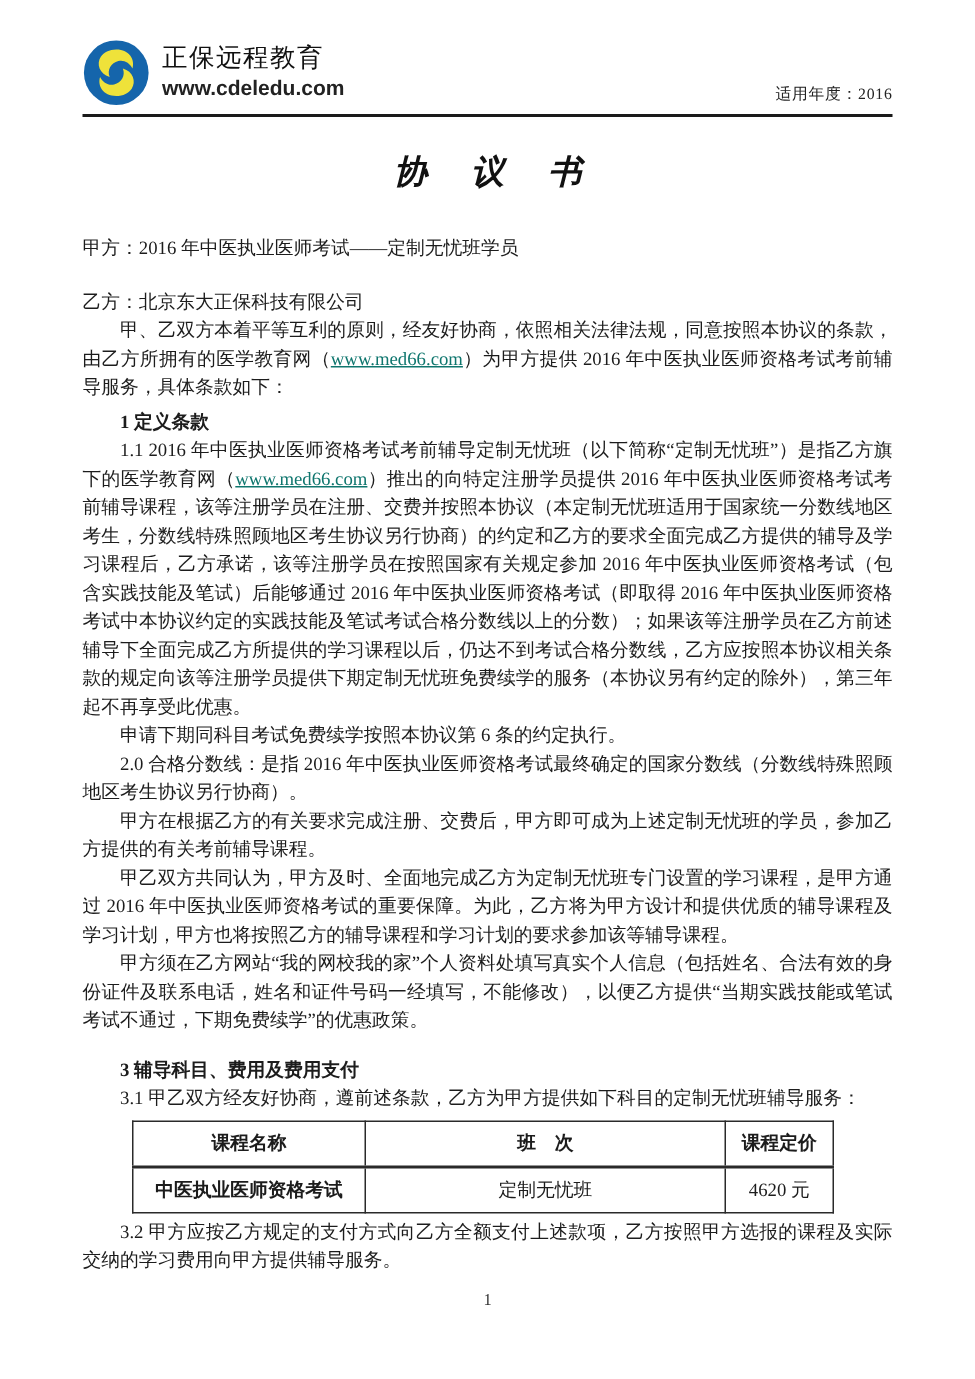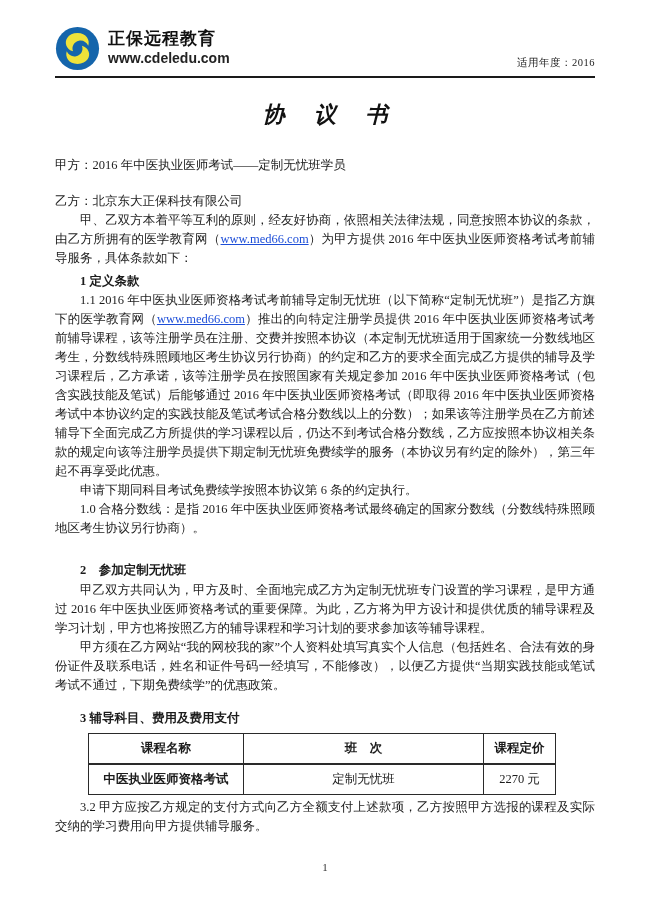--- a/index.html
+++ b/index.html
@@ -14,40 +14,40 @@
     padding:26px 55px 0 55px;box-sizing:border-box;
   }
   
   .header{
     display:flex;justify-content:space-between;align-items:flex-end;
     border-bottom:2px solid #1a1a1a;padding-bottom:5px;
   }
   .brand{display:flex;align-items:center;gap:8px;}
   .brand .logo{width:45px;height:45px;flex:0 0 auto;}
   .brand-text{display:flex;flex-direction:column;line-height:1.1;}
-  .brand-name{font-family:"Liberation Sans","DejaVu Sans",sans-serif;font-weight:bold;font-size:17px;color:#111;letter-spacing:1px;}
+  .brand-name{font-family:"Liberation Sans","DejaVu Sans",sans-serif;font-weight:normal;font-size:17px;color:#111;letter-spacing:1px;}
   .brand-url{font-family:"Liberation Sans","DejaVu Sans",sans-serif;font-weight:bold;font-size:14px;color:#222;margin-top:2px;}
   .year-badge{font-size:10.5px;color:#222;padding-bottom:1px;letter-spacing:0.5px;}
   
   .doc-title{
     margin-top:22px;text-align:center;font-size:22px;font-weight:bold;
     letter-spacing:12px;color:#111;text-indent:12px;font-style:italic;
   }
   
   .body-text{margin-top:26px;font-size:12.5px;line-height:19px;text-align:justify;}
   .party-line{margin-top:0;}
   .party-line + .party-line{margin-top:17px;}
   .party-label{font-weight:normal;}
   p.para{margin:0;text-indent:2em;}
   .intro{margin-top:15px;}
   .sec-heading{font-weight:bold;margin:0;text-indent:2em;}
   .sec1-heading{margin-top:4px;}
   .sec2-heading{margin-top:23px;margin-bottom:1px;}
   .sec3-heading{margin-top:14px;}
-  a.doc-link{color:#1d4ed8;text-decoration:underline;cursor:pointer;}
+  a.doc-link{color:#0f766e;text-decoration:underline;cursor:pointer;}
   
   table.course-table{
     border-collapse:collapse;margin:5px 0 3px 33px;
     font-size:12.5px;table-layout:fixed;
   }
   table.course-table th,table.course-table td{
     border:1.5px solid #2a2a2a;text-align:center;padding:0;height:29px;
     overflow:hidden;white-space:nowrap;
   }
   table.course-table th{font-weight:bold;border-bottom-width:2.5px;}
@@ -92,48 +92,49 @@
     <p class="para party-line" style="text-indent:0"><span class="party-label">乙方：</span><span>北京东大正保科技有限公司</span></p>
 
     <p class="para intro"><span>甲、乙双方本着平等互利的原则，经友好协商，依照相关法律法规，同意按照本协议的条款，由乙方所拥有的医学教育网（</span><a class="doc-link">www.med66.com</a><span>）为甲方提供 2016 年中医执业医师资格考试考前辅导服务，具体条款如下：</span></p>
 
     <p class="sec-heading sec1-heading">1 定义条款</p>
 
     <p class="para"><span>1.1 2016 年中医执业医师资格考试考前辅导定制无忧班（以下简称“定制无忧班”）是指乙方旗下的医学教育网（</span><a class="doc-link">www.med66.com</a><span>）推出的向特定注册学员提供 2016 年中医执业医师资格考试考前辅导课程，该等注册学员在注册、交费并按照本协议（本定制无忧班适用于国家统一分数线地区考生，分数线特殊照顾地区考生协议另行协商）的约定和乙方的要求全面完成乙方提供的辅导及学习课程后，乙方承诺，该等注册学员在按照国家有关规定参加 2016 年中医执业医师资格考试（包含实践技能及笔试）后能够通过 2016 年中医执业医师资格考试（即取得 2016 年中医执业医师资格考试中本协议约定的实践技能及笔试考试合格分数线以上的分数）；如果该等注册学员在乙方前述辅导下全面完成乙方所提供的学习课程以后，仍达不到考试合格分数线，乙方应按照本协议相关条款的规定向该等注册学员提供下期定制无忧班免费续学的服务（本协议另有约定的除外），第三年起不再享受此优惠。</span></p>
 
     <p class="para">申请下期同科目考试免费续学按照本协议第 6 条的约定执行。</p>
 
-    <p class="para">1.0 合格分数线：是指 2016 年中医执业医师资格考试最终确定的国家分数线（分数线特殊照顾地区考生协议另行协商）。</p>
+    <p class="para">2.0 合格分数线：是指 2016 年中医执业医师资格考试最终确定的国家分数线（分数线特殊照顾地区考生协议另行协商）。</p>
 
-    <p class="sec-heading sec2-heading">2　参加定制无忧班</p>
 
+    <p class="para">甲方在根据乙方的有关要求完成注册、交费后，甲方即可成为上述定制无忧班的学员，参加乙方提供的有关考前辅导课程。</p>
     <p class="para">甲乙双方共同认为，甲方及时、全面地完成乙方为定制无忧班专门设置的学习课程，是甲方通过 2016 年中医执业医师资格考试的重要保障。为此，乙方将为甲方设计和提供优质的辅导课程及学习计划，甲方也将按照乙方的辅导课程和学习计划的要求参加该等辅导课程。</p>
     <p class="para">甲方须在乙方网站“我的网校我的家”个人资料处填写真实个人信息（包括姓名、合法有效的身份证件及联系电话，姓名和证件号码一经填写，不能修改），以便乙方提供“当期实践技能或笔试考试不通过，下期免费续学”的优惠政策。</p>
 
     <p class="sec-heading sec3-heading">3 辅导科目、费用及费用支付</p>
 
+    <p class="para">3.1 甲乙双方经友好协商，遵前述条款，乙方为甲方提供如下科目的定制无忧班辅导服务：</p>
 
     <table class="course-table">
       <colgroup>
           <col class="col1">
           <col class="col2">
           <col class="col3">
         </colgroup>
       <thead>
         <tr>
           <th>课程名称</th>
           <th>班　次</th>
           <th>课程定价</th>
         </tr>
       </thead>
       <tbody>
         <tr>
           <td class="course-name">中医执业医师资格考试</td>
           <td>定制无忧班</td>
-          <td>2270 元</td>
+          <td>4620 元</td>
         </tr>
       </tbody>
     </table>
 
     <p class="para">3.2 甲方应按乙方规定的支付方式向乙方全额支付上述款项，乙方按照甲方选报的课程及实际交纳的学习费用向甲方提供辅导服务。</p>
 
   </div>
 
   <div class="page-number">1</div>
 </div>

